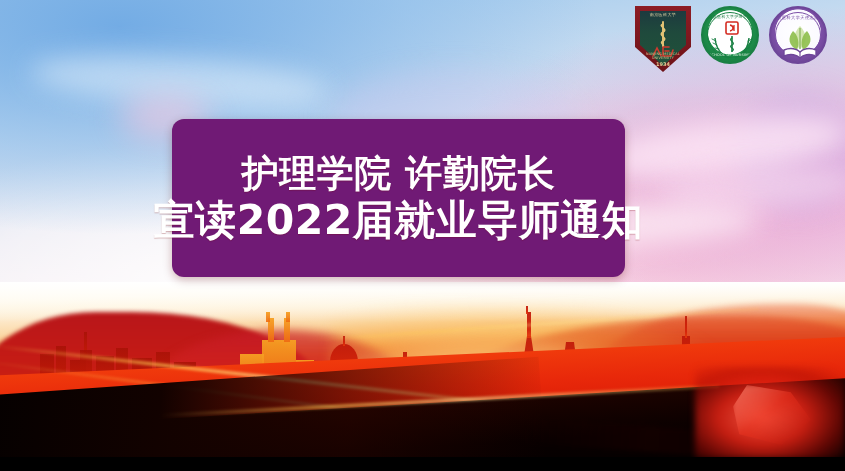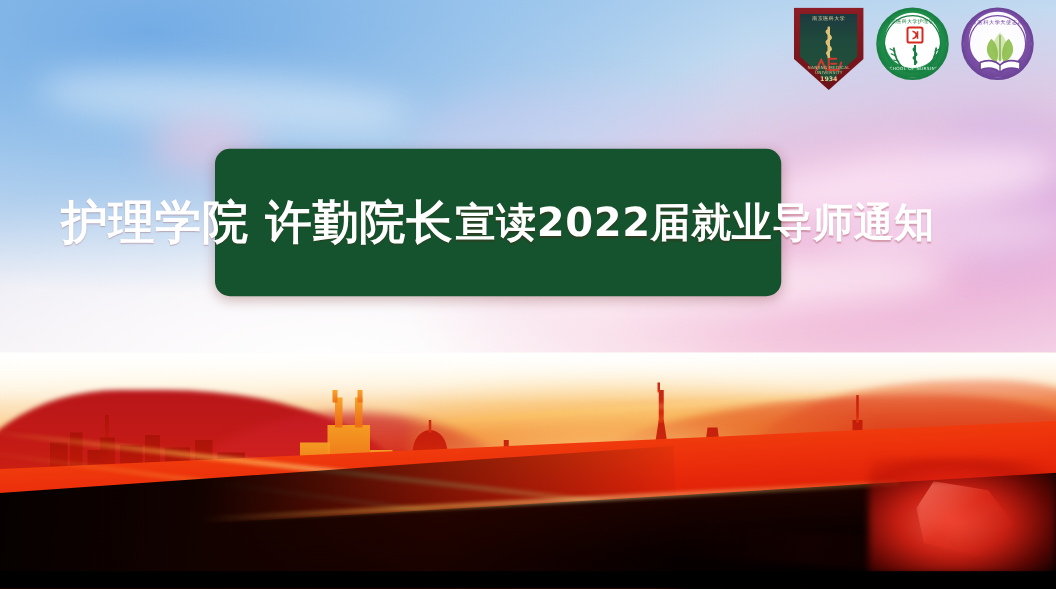--- a/index.html
+++ b/index.html
@@ -270,40 +270,41 @@
   }
   .seal-purple-text {
     position: absolute; left: 0; top: 7px; width: 100%;
     text-align: center; font-size: 4.2px; color: #6e3f9c; letter-spacing: 0.4px;
   }
 
   
   .banner {
     position: absolute;
     left: 172px; top: 119px;
-    width: 453px; height: 118px;
-    background: #14532d;
+    width: 453px; height: 158px;
+    background: #701a75;
     border-radius: 12px;
     box-shadow: 0 3px 10px rgba(90,0,0,0.28);
     display: flex;
+    flex-direction: column;
     align-items: center;
     justify-content: center;
     gap: 2px;
   }
   .banner-line {
     color: #ffffff;
     font-weight: bold;
     line-height: 1.14;
     white-space: nowrap;
     text-align: center;
     letter-spacing: 0.5px;
     text-shadow: 0 1px 1px rgba(120,0,0,0.25);
   }
   .line-1 { font-size: 37px; }
-  .line-2 { font-size: 32px; }
+  .line-2 { font-size: 41px; }
 </style>
 </head>
 <body>
 
 <div id="stage">
 
   <div class="sky">
     <div class="sky-wisp wisp-d"></div>
     <div class="sky-wisp wisp-f"></div>
     <div class="sky-wisp wisp-e"></div>

